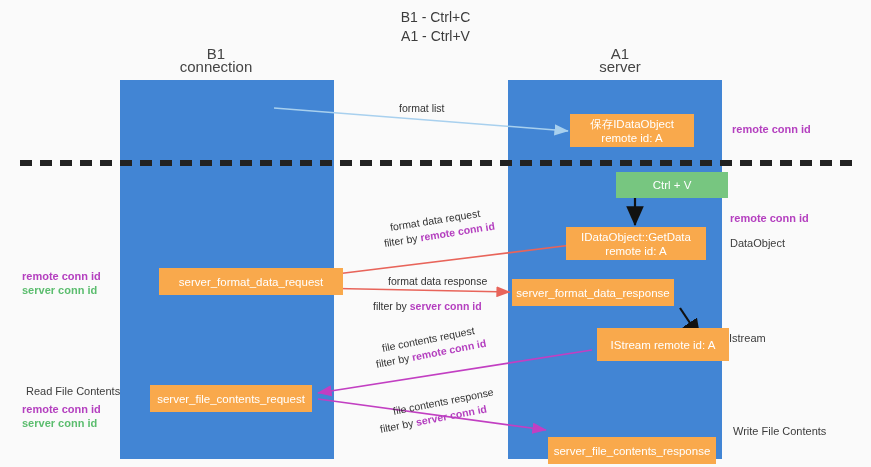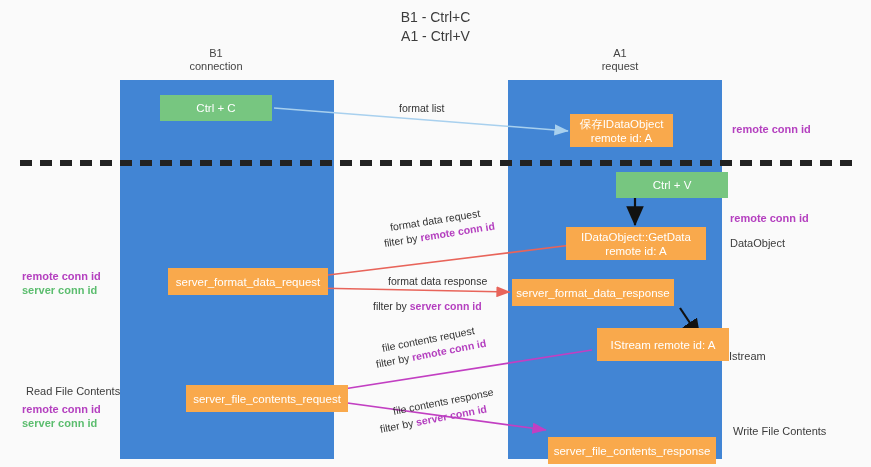--- a/index.html
+++ b/index.html
@@ -15,21 +15,21 @@
     overflow: hidden;
   }
   .lane {
     position: absolute;
     background: #4285d4;
   }
   .lane-title {
     position: absolute;
     text-align: center;
     color: #444;
-    font-size: 11px;
+    font-size: 15px;
     line-height: 13px;
     white-space: pre-line;
   }
   .title-main {
     position: absolute;
     left: 0; right: 0;
     top: 8px;
     text-align: center;
     color: #3c3c3c;
     font-size: 14px;
@@ -81,21 +81,21 @@
 <body>
 
 <div id="stage">
 
   <div class="title-main">B1 - Ctrl+C
 A1 - Ctrl+V</div>
 
   <div class="lane-title" style="left:148px; top:47px; width:136px;">B1
 connection</div>
   <div class="lane-title" style="left:552px; top:47px; width:136px;">A1
-request</div>
+server</div>
 
   <div class="lane" style="left:120px; top:80px; width:214px; height:379px;"></div>
   <div class="lane" style="left:508px; top:80px; width:214px; height:379px;"></div>
 
   <svg class="overlay" viewBox="0 0 871 467">
     <defs>
       <marker id="ah-blue" markerWidth="9" markerHeight="7" refX="8.5" refY="3.5" orient="auto">
         <polygon points="0 0, 9 3.5, 0 7" fill="#a8d0ee"></polygon>
       </marker>
       <marker id="ah-red" markerWidth="9" markerHeight="7" refX="8.5" refY="3.5" orient="auto">
@@ -122,38 +122,37 @@
 
     <line x1="312" y1="288" x2="510" y2="292" stroke="#e8645a" stroke-width="1.6" marker-end="url(#ah-red)"></line>
 
     <line x1="680" y1="308" x2="700" y2="338" stroke="#111" stroke-width="2.2" marker-end="url(#ah-black)"></line>
 
     <line x1="592" y1="350" x2="318" y2="393" stroke="#c23fc2" stroke-width="1.6" marker-end="url(#ah-mg)"></line>
 
     <line x1="318" y1="399" x2="546" y2="430" stroke="#c23fc2" stroke-width="1.6" marker-end="url(#ah-mg)"></line>
   </svg>
 
-  <div class="node green" style="left:160px; top:95px; width:112px; height:26px;">Ctrl + C</div>
 
-  <div class="node orange" style="left:570px; top:114px; width:103px; height:33px;">保存IDataObject
+  <div class="node orange" style="left:570px; top:114px; width:124px; height:33px;">保存IDataObject
 remote id: A</div>
 
   <div class="node green" style="left:580px; top:172px; width:112px; height:26px;margin-left:36px;">Ctrl + V</div>
 
   <div class="node orange" style="left:566px; top:227px; width:140px; height:33px;text-align:center;">IDataObject::GetData
 remote id: A</div>
 
-  <div class="node orange" style="left:168px; top:268px; width:160px; height:27px;">server_format_data_request</div>
+  <div class="node orange" style="left:159px; top:268px; width:184px; height:27px;">server_format_data_request</div>
 
   <div class="node orange" style="left:512px; top:279px; width:162px; height:27px;">server_format_data_response</div>
 
   <div class="node orange" style="left:597px; top:328px; width:132px; height:33px;">IStream
 remote id: A</div>
 
-  <div class="node orange" style="left:150px; top:385px; width:162px; height:27px;margin-left:36px;">server_file_contents_request</div>
+  <div class="node orange" style="left:150px; top:385px; width:162px; height:27px;">server_file_contents_request</div>
 
   <div class="node orange" style="left:548px; top:437px; width:168px; height:27px;">server_file_contents_response</div>
 
   <div class="edge-label" style="left:399px; top:101px;">format list</div>
 
   <div class="edge-label rot-up" style="left:390px; top:220px;">format data request</div>
   <div class="edge-label rot-up" style="left:384px; top:236px;"><span>filter by </span><span class="hl-purple">remote conn id</span></div>
 
   <div class="edge-label" style="left:388px; top:274px;">format data response</div>
   <div class="edge-label" style="left:373px; top:299px;"><span>filter by </span><span class="hl-purple">server conn id</span></div>
@@ -162,21 +161,21 @@
   <div class="edge-label rot-up2" style="left:376px; top:357px;"><span>filter by </span><span class="hl-purple">remote conn id</span></div>
 
   <div class="edge-label rot-up2" style="left:393px; top:404px;">file contents response</div>
   <div class="edge-label rot-up2" style="left:380px; top:422px;"><span>filter by </span><span class="hl-purple">server conn id</span></div>
 
   <div class="note purple" style="left:732px; top:122px;">remote conn id</div>
 
   <div class="note purple" style="left:730px; top:211px;">remote conn id</div>
   <div class="note" style="left:730px; top:236px;">DataObject</div>
 
-  <div class="note" style="left:729px; top:349px;text-align:center;">Istream</div>
+  <div class="note" style="left:729px; top:331px;text-align:center;">Istream</div>
 
   <div class="note" style="left:733px; top:424px;">Write File Contents</div>
 
   <div class="note purple" style="left:22px; top:269px;">remote conn id</div>
   <div class="note green" style="left:22px; top:283px;">server conn id</div>
 
   <div class="note" style="left:26px; top:384px;">Read File Contents</div>
   <div class="note purple" style="left:22px; top:402px;">remote conn id</div>
   <div class="note green" style="left:22px; top:416px;">server conn id</div>
 

